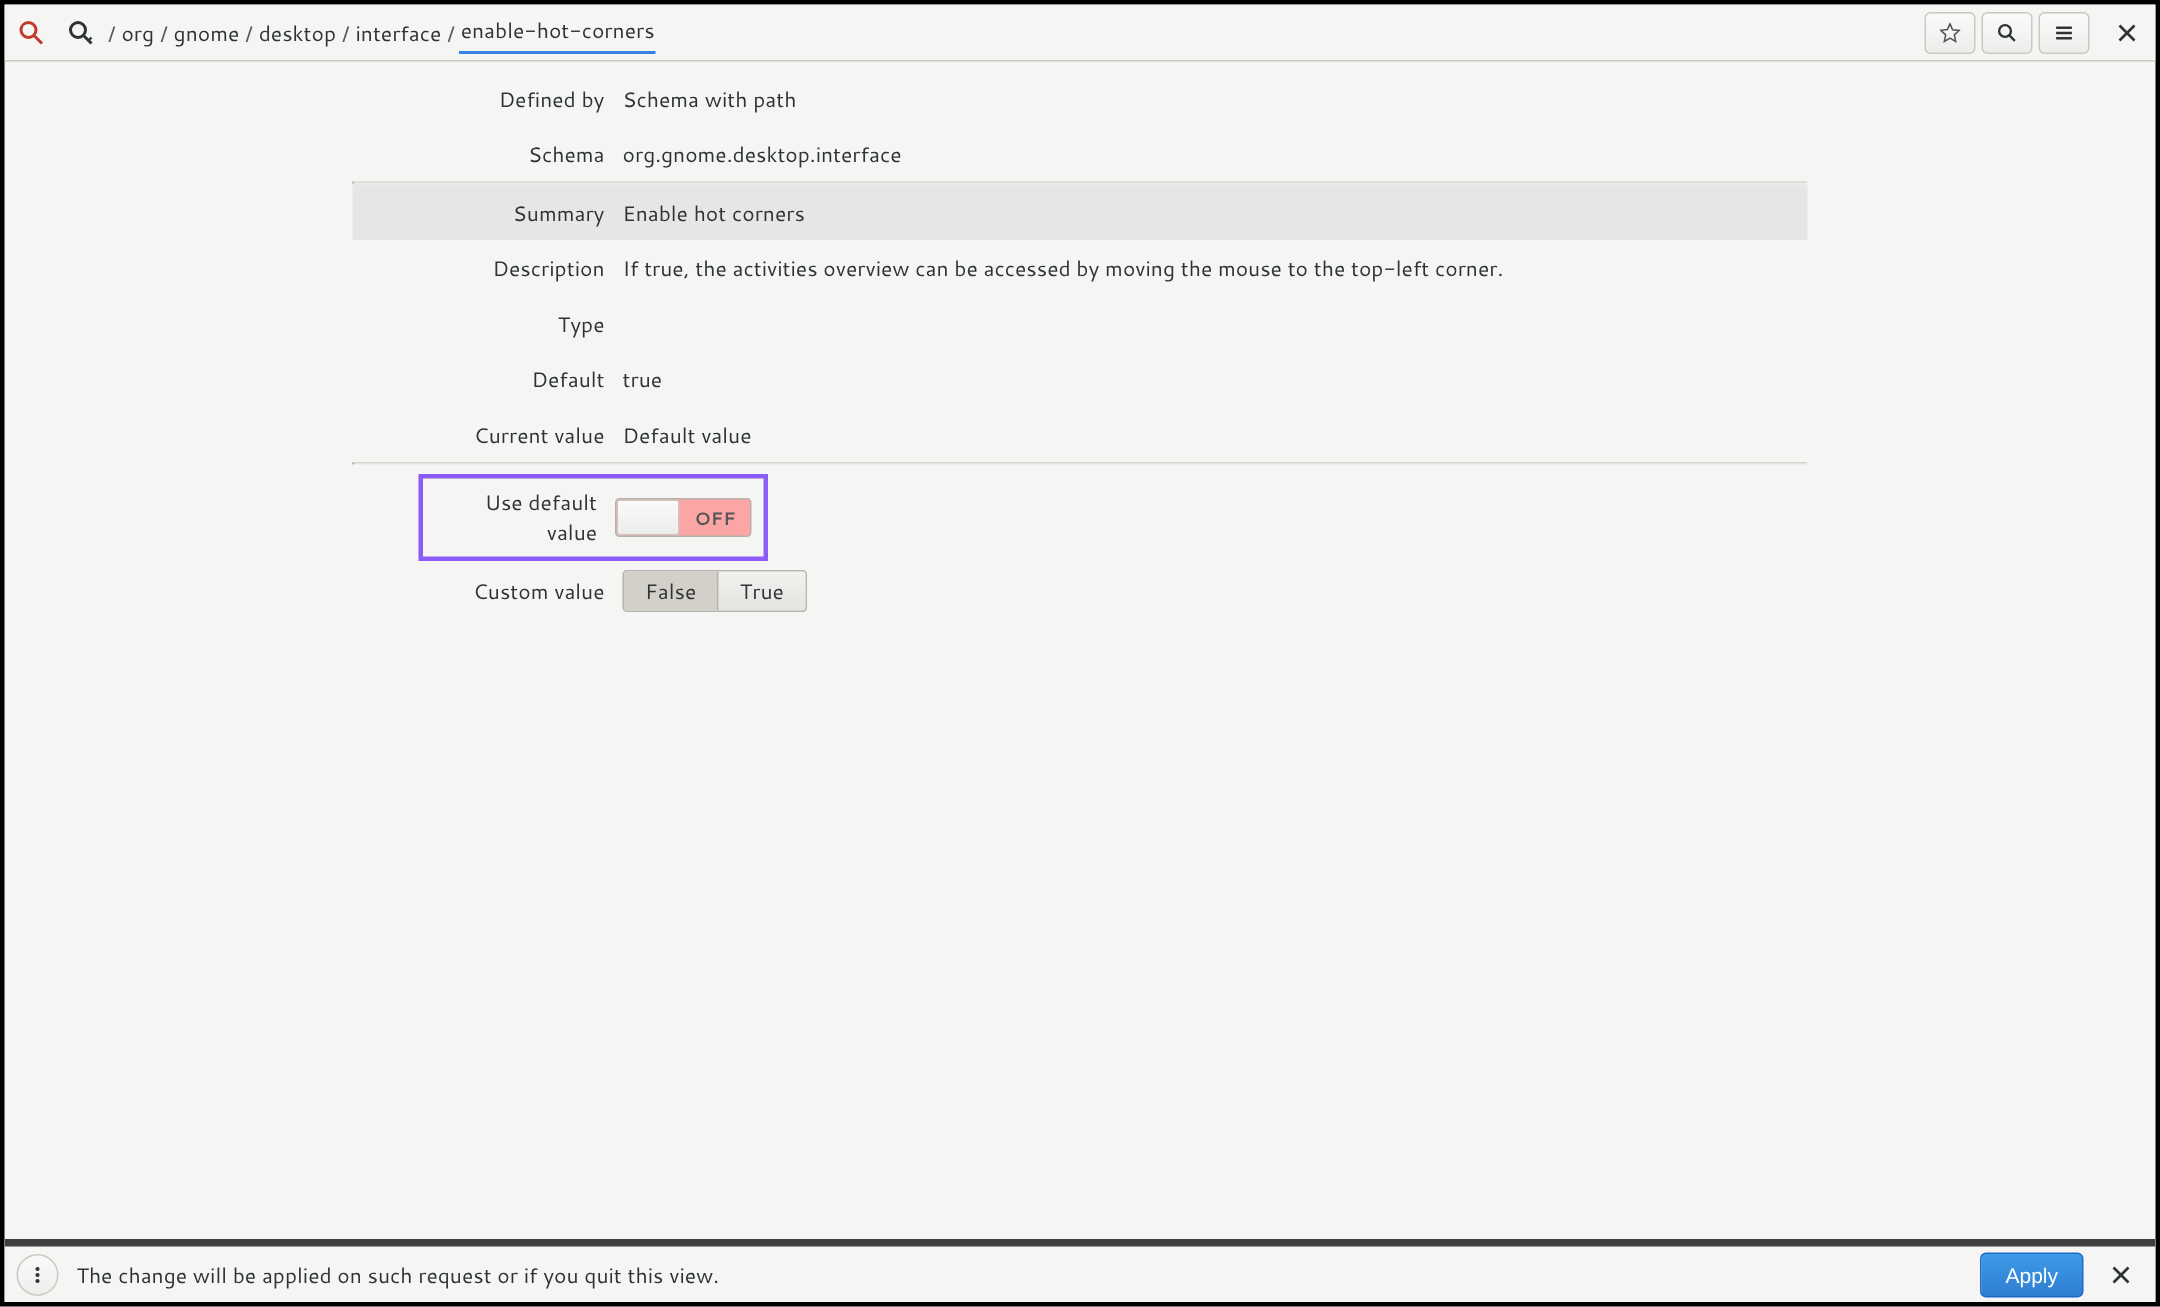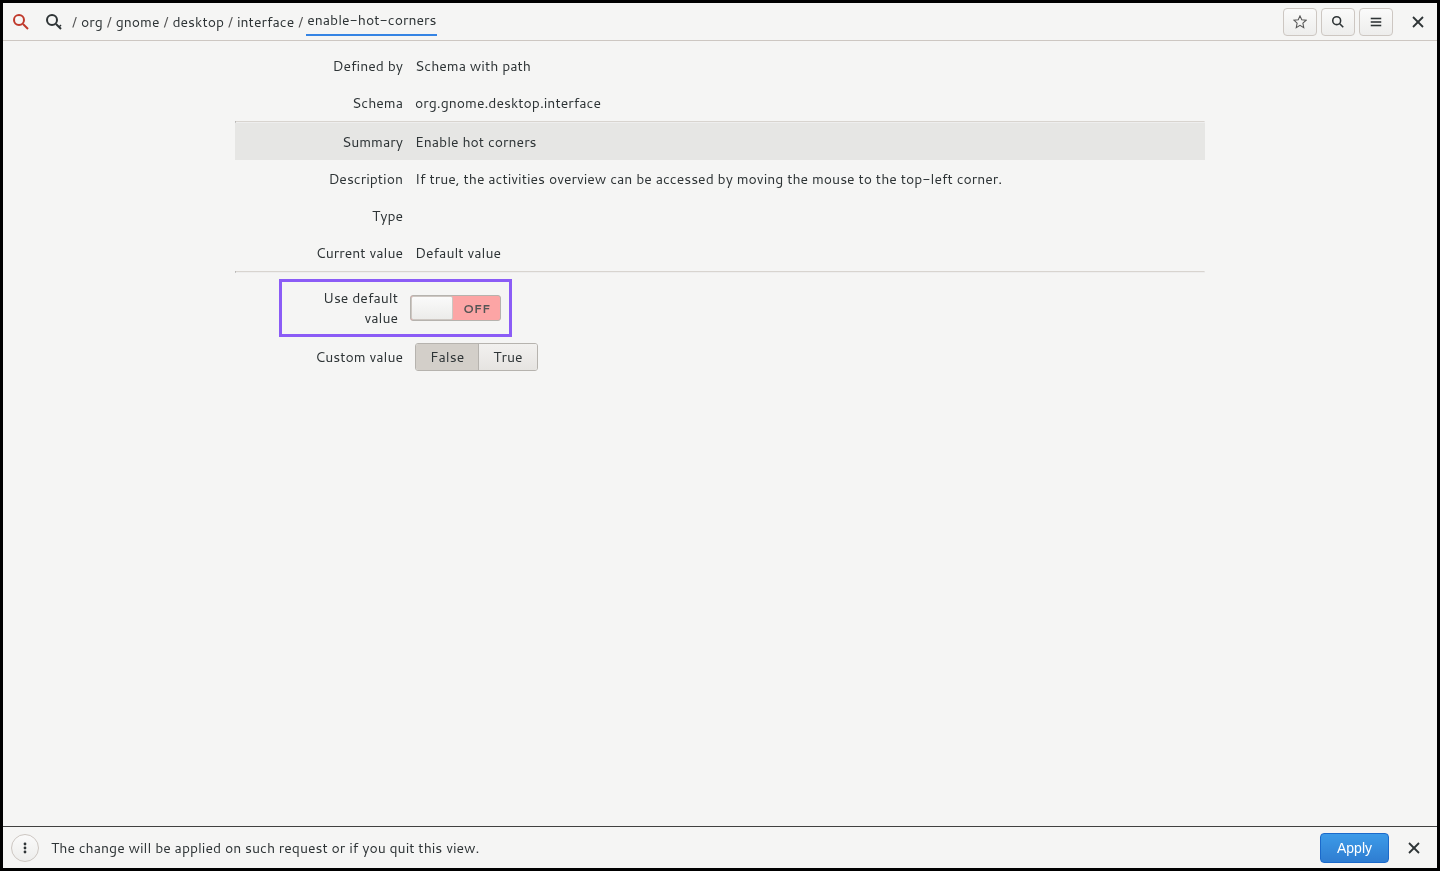--- a/index.html
+++ b/index.html
@@ -193,21 +193,21 @@
     .btn-group button.selected {
       background: #d3cfc9;
     }
     
     .footer {
       position: absolute;
       bottom: 0;
       left: 0;
       right: 0;
       height: 42px;
-      border-top: 1px solid #404040;
+      border-top: 5px solid #404040;
       background: #f5f5f4;
       display: flex;
       align-items: center;
       padding: 0 8px;
     }
     .footer-icon-btn {
       width: 28px;
       height: 28px;
       border: 1px solid #cdc7c2;
       border-radius: 14px;
@@ -337,20 +337,24 @@
 
     <div class="row">
       <div class="label">Description</div>
       <div class="value">If true, the activities overview can be accessed by moving the mouse to the top-left corner.</div>
     </div>
 
     <div class="row">
       <div class="label">Type</div>
     </div>
 
+    <div class="row">
+      <div class="label">Default</div>
+      <div class="value">true</div>
+    </div>
 
     <div class="row">
       <div class="label">Current value</div>
       <div class="value">Default value</div>
     </div>
 
     <hr class="section-divider">
 
     <div class="use-default-row">
       <div class="redbox-wrapper">

